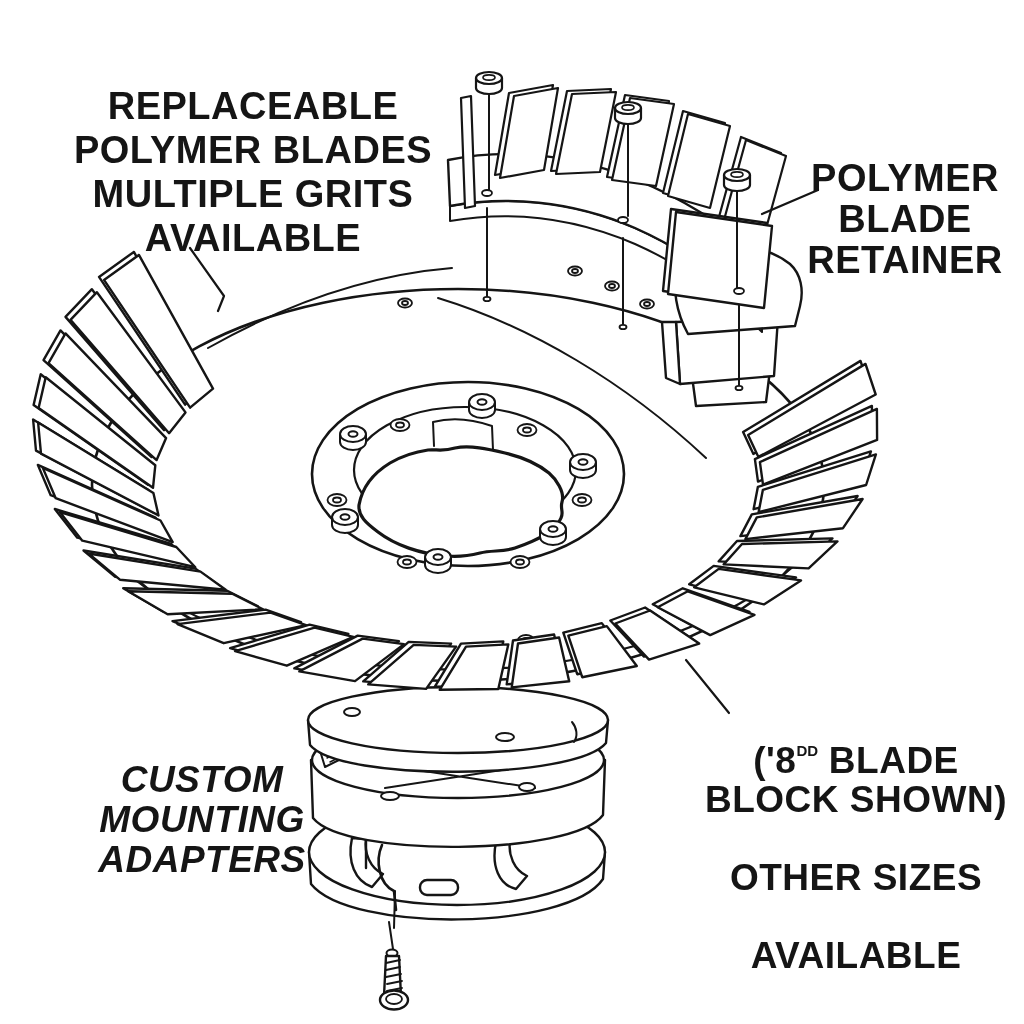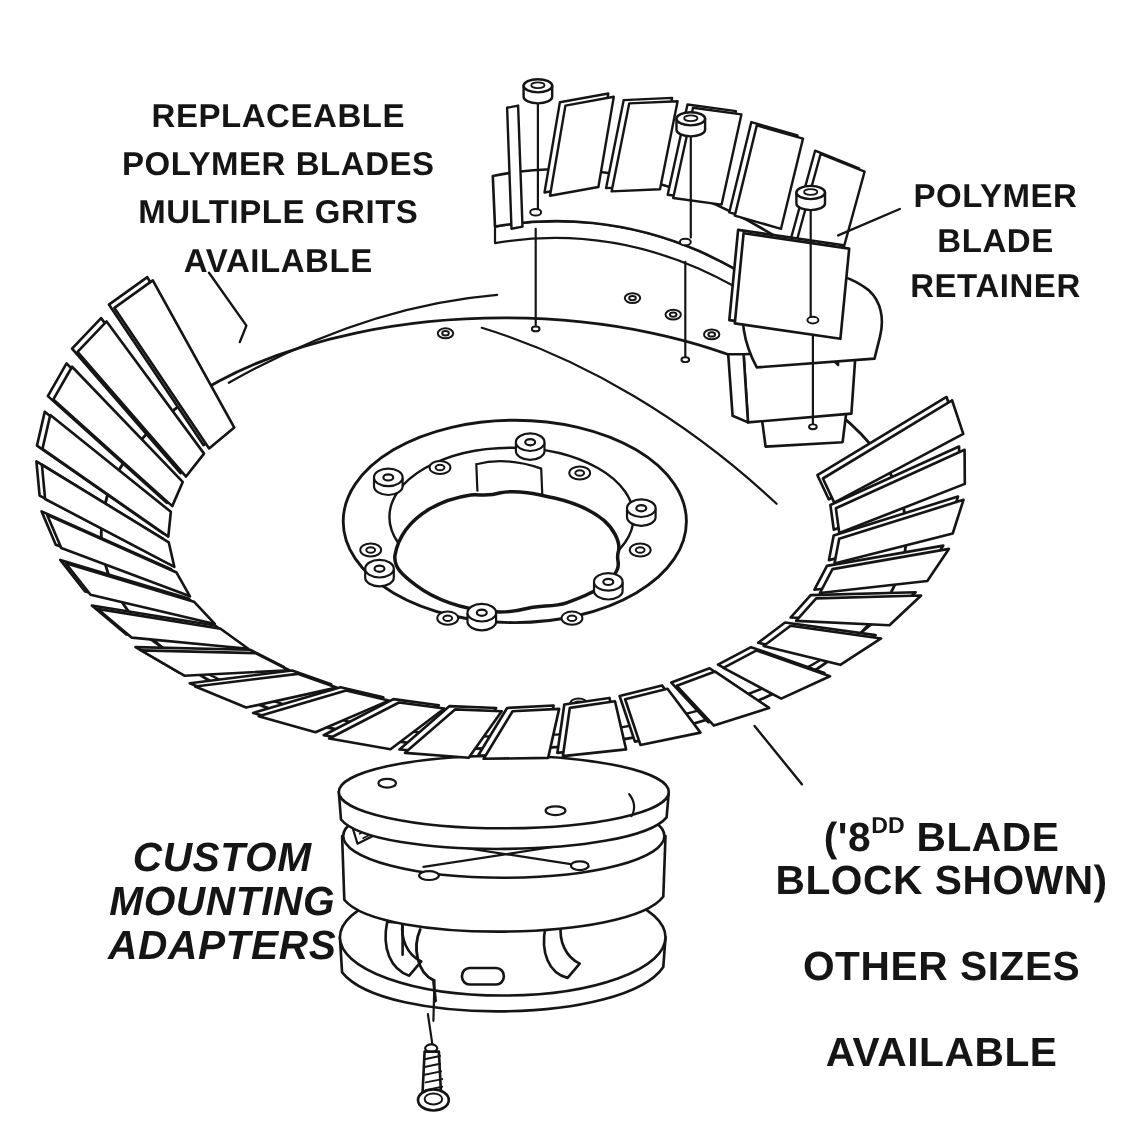--- a/index.html
+++ b/index.html
@@ -6,28 +6,28 @@
   html,body { margin:0; padding:0; background:#888; }
   #stage {
     position:relative; width:1024px; height:1024px; margin:0 auto;
     background:var(--paper); overflow:hidden;
     font-family:"Liberation Sans", sans-serif; color:var(--ink);
   }
   #art { position:absolute; left:0; top:0; }
   .label {
     position:absolute; text-align:center; font-weight:bold;
     white-space:pre-line; letter-spacing:0.5px; line-height:42px;
-    font-size:30px; color:var(--ink);
+    font-size:38px; color:var(--ink);
   }
   #label-blades   { left:23px;  top:84px;  width:460px; line-height:44px; }
   #label-retainer { left:775px; top:158px; width:260px; line-height:41px; }
   #label-adapters { left:62px;  top:760px; width:280px; line-height:40px; font-size:37px;font-style:italic; }
   #label-size     { left:676px; top:696px; width:360px; line-height:39px; font-size:37px; }
   #label-size .ln { display:block; }
-  #label-size sup { font-size:21px; position:relative; top:-4px; letter-spacing:0; }
+  #label-size sup { font-size:15px; position:relative; top:-4px; letter-spacing:0; }
   svg .ln  { stroke:var(--ink); fill:none; stroke-linecap:round; stroke-linejoin:round; }
   svg .fw  { stroke:var(--ink); fill:var(--paper); stroke-linecap:round; stroke-linejoin:round; }
 </style>
 </head>
 <body>
 
 <div id="stage">
 
   <svg id="art" width="1024" height="1024" viewBox="0 0 1024 1024">
 

